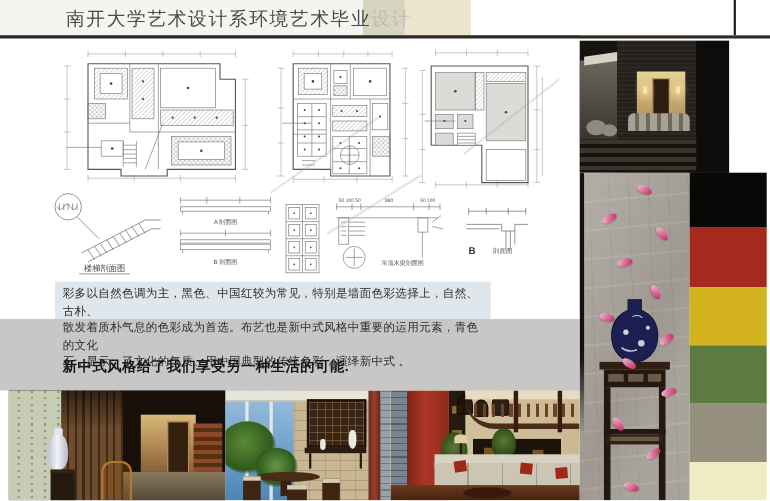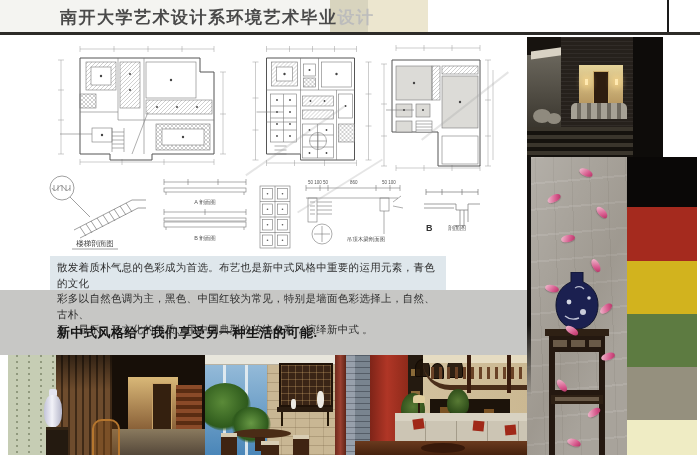--- a/index.html
+++ b/index.html
@@ -4,21 +4,21 @@
 <style>
   html,body{margin:0;padding:0;background:#ffffff;}
   .board{position:relative;width:700px;height:455px;background:#fff;overflow:hidden;
          font-family:"Liberation Sans",sans-serif;}
   .abs{position:absolute;}
 
   
   .hdr-bg-left{left:0;top:0;width:330px;height:32px;background:#f4f4f1;}
   .hdr-beige1{left:330px;top:0;width:38px;height:32px;background:#d8d4be;}
   .hdr-beige2{left:368px;top:0;width:60px;height:32px;background:#ece6cf;}
-  .hdr-title{left:60px;top:6px;font-size:17px;font-weight:bold;letter-spacing:1.5px;color:#4a4a4a;white-space:nowrap;}
+  .hdr-title{left:60px;top:6px;font-size:17px;font-weight:normal;letter-spacing:1.5px;color:#4a4a4a;white-space:nowrap;}
   .hdr-title .accent{color:#bcbcbc;}
   .hdr-rule{left:0;top:32px;width:700px;height:3px;background:#2d2b28;}
   .logo-box{left:527px;top:0;width:173px;height:32px;background:#fff;}
   .logo-text{left:527px;top:6px;width:140px;text-align:center;font-family:"Liberation Serif",serif;
              font-style:italic;font-weight:bold;font-size:15px;color:#141414;letter-spacing:.5px;}
   .logo-divider{left:667px;top:0;width:2px;height:32px;background:#1a1a1a;}
 
   
   .plan,.det{position:absolute;}
   .plan1{left:52px;top:42px;width:184px;height:128px;}
@@ -363,22 +363,22 @@
     <text x="30" y="46" font-size="6" fill="#555">剖面图</text>
   </svg>
 
   <div class="abs wm" style="left:235px;top:140px;width:120px;transform:rotate(-35deg);"></div>
   <div class="abs wm" style="left:290px;top:185px;width:100px;transform:rotate(-32deg);"></div>
   <div class="abs wm" style="left:410px;top:105px;width:110px;transform:rotate(-38deg);"></div>
 
   <div class="abs bluebar"></div>
   <div class="abs graybar"></div>
   <div class="abs paragraph">
+    <span>彩多以自然色调为主，黑色、中国红较为常见，特别是墙面色彩选择上，自然、古朴、</span>
     <span>散发着质朴气息的色彩成为首选。布艺也是新中式风格中重要的运用元素，青色的文化</span>
-    <span>彩多以自然色调为主，黑色、中国红较为常见，特别是墙面色彩选择上，自然、古朴、</span>
     <span>石，显示、了文化的气质、用中国典型的传统色彩，演绎新中式 。</span>
   </div>
   <div class="abs bottom-heading">新中式风格给了我们享受另一种生活的可能.</div>
 
   <div class="abs entrance">
     <div class="abs ep-leftwall"></div>
     <div class="abs ep-eave"></div>
     <div class="abs ep-tower"></div>
     <div class="abs ep-opening"></div>
     <div class="abs ep-door"></div>

